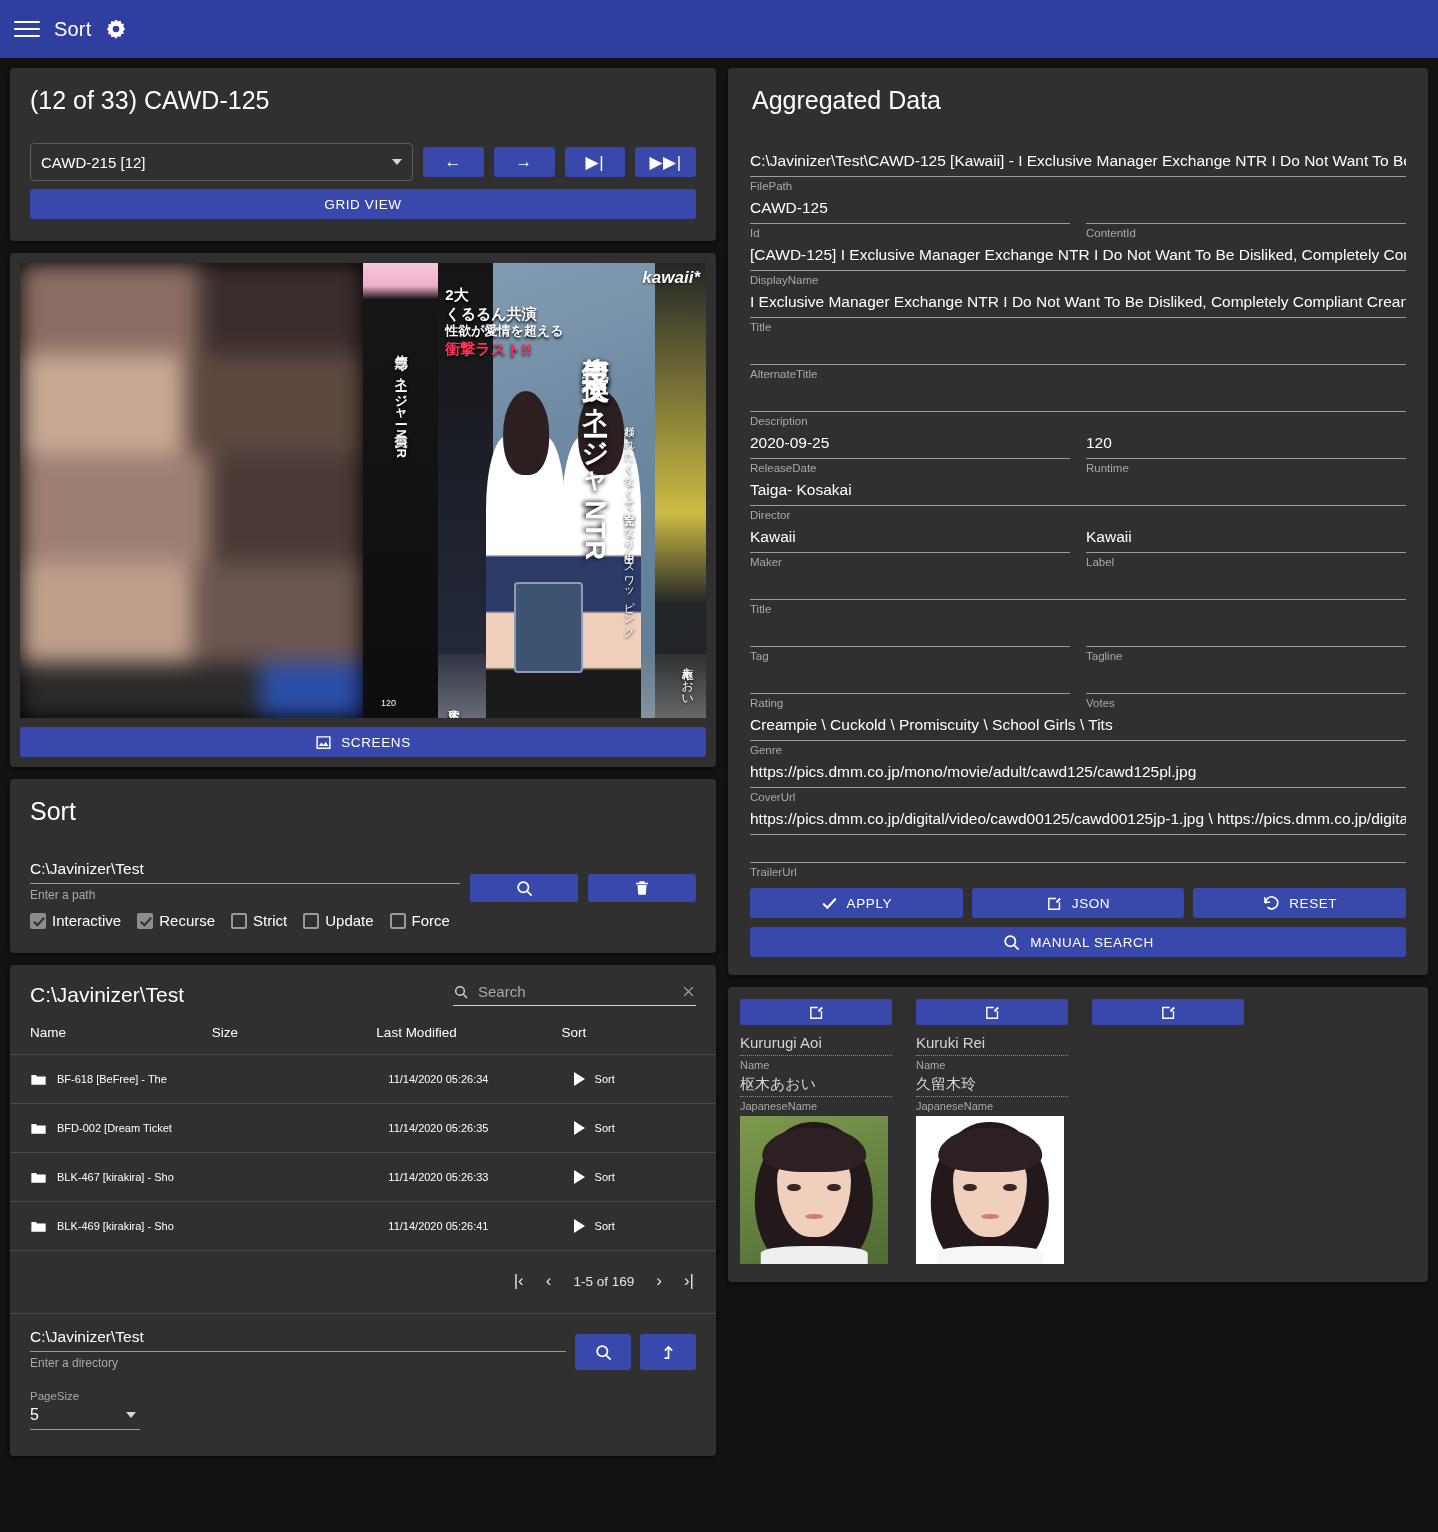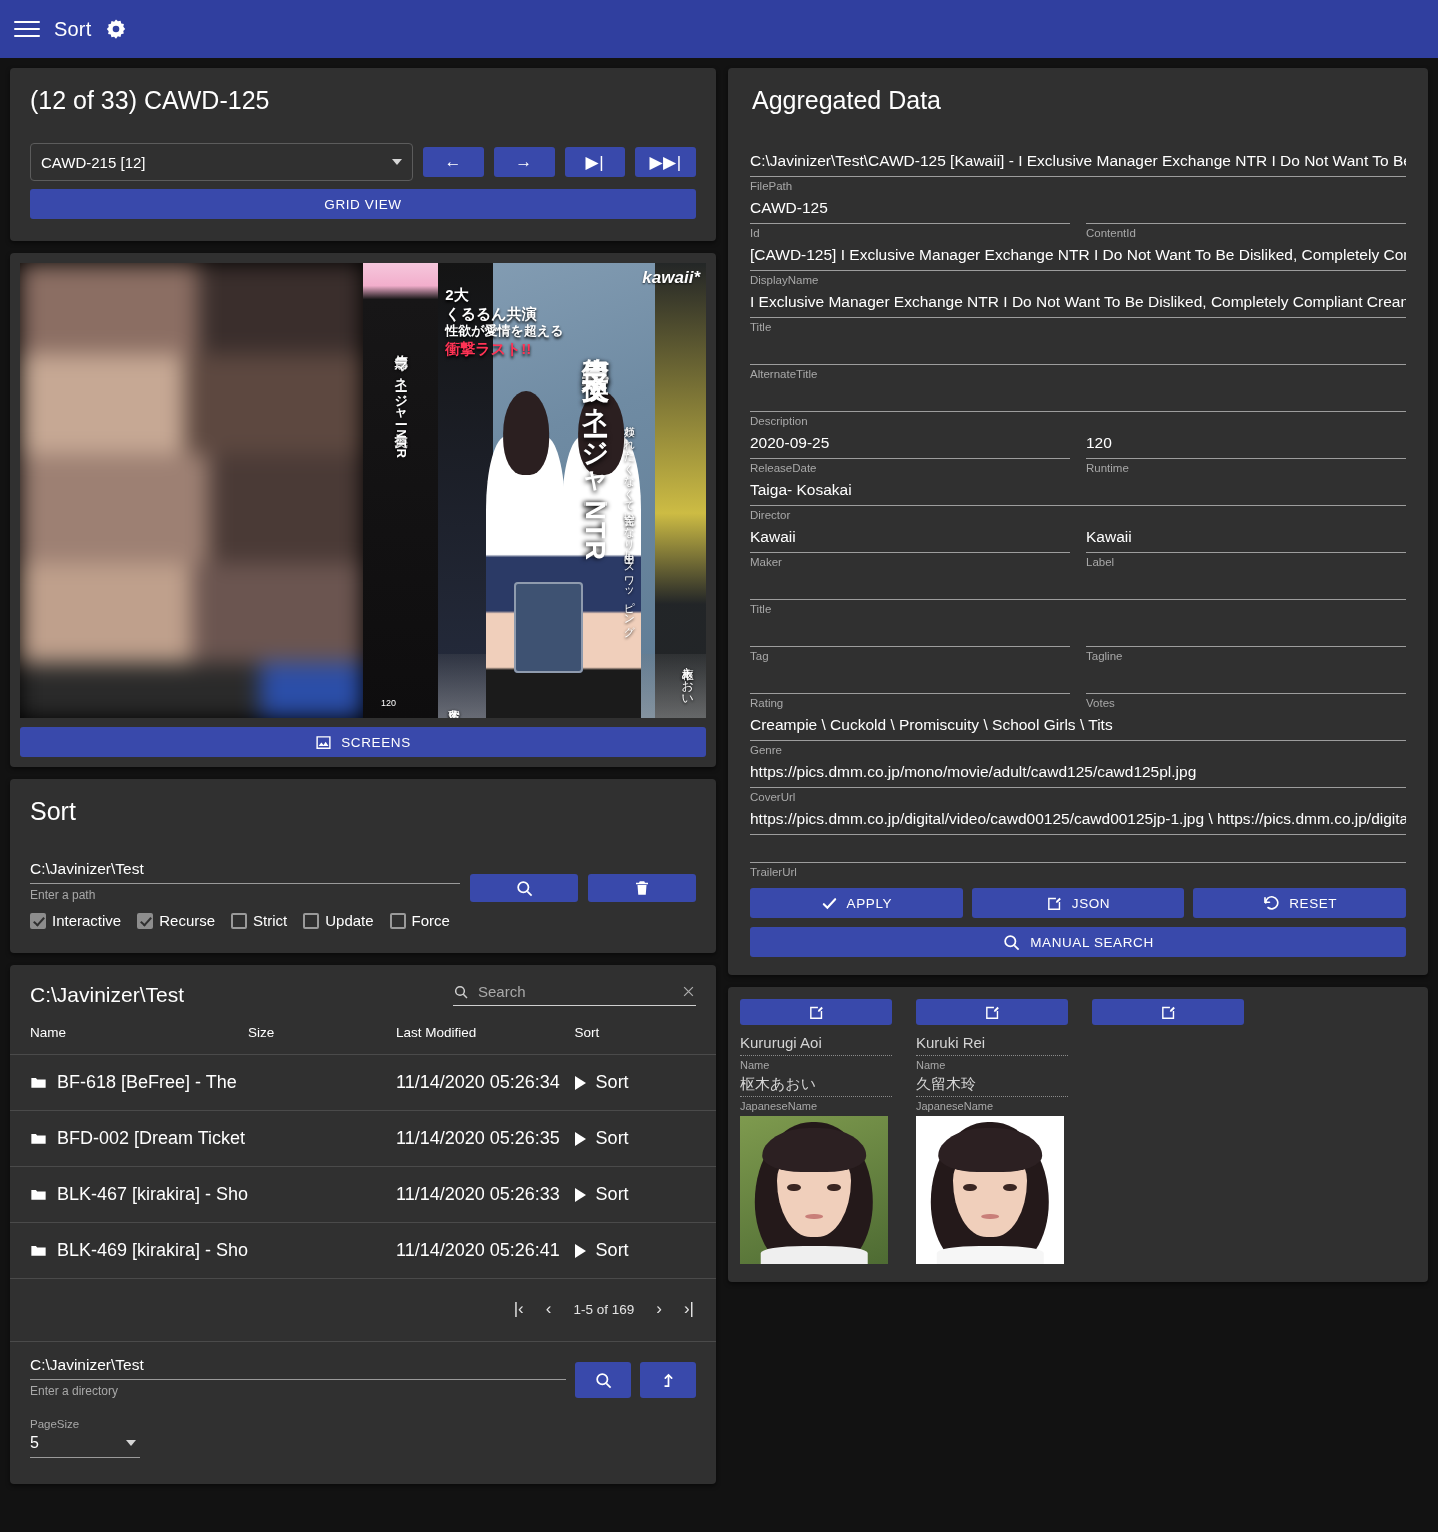--- a/index.html
+++ b/index.html
@@ -151,23 +151,23 @@
   .tbl { width: 100%; border-collapse: collapse; font-size: 14px; }
   .tbl th {
     text-align: left;
     font-weight: 400;
     font-size: 13.5px;
     color: #ffffff;
     padding: 8px 0 14px;
     border-bottom: 1px solid #4a4a4a;
   }
   .tbl td {
-    padding: 17px 0;
+    padding: 17px 12px;
     border-bottom: 1px solid #4a4a4a;
-    font-size: 18px;
+    font-size: 11px;
     white-space: nowrap; overflow: hidden;
   }
   .c-name { width: 196px; padding-left: 20px !important; }
   .c-size { width: 160px; }
   .c-mod  { width: 180px; }
   .c-sort { width: 150px; }
   .name-cell { display: flex; align-items: center; gap: 10px; }
   .sort-cell { display: flex; align-items: center; gap: 10px; cursor: pointer; }
   .play-tri {
     width: 0; height: 0;

